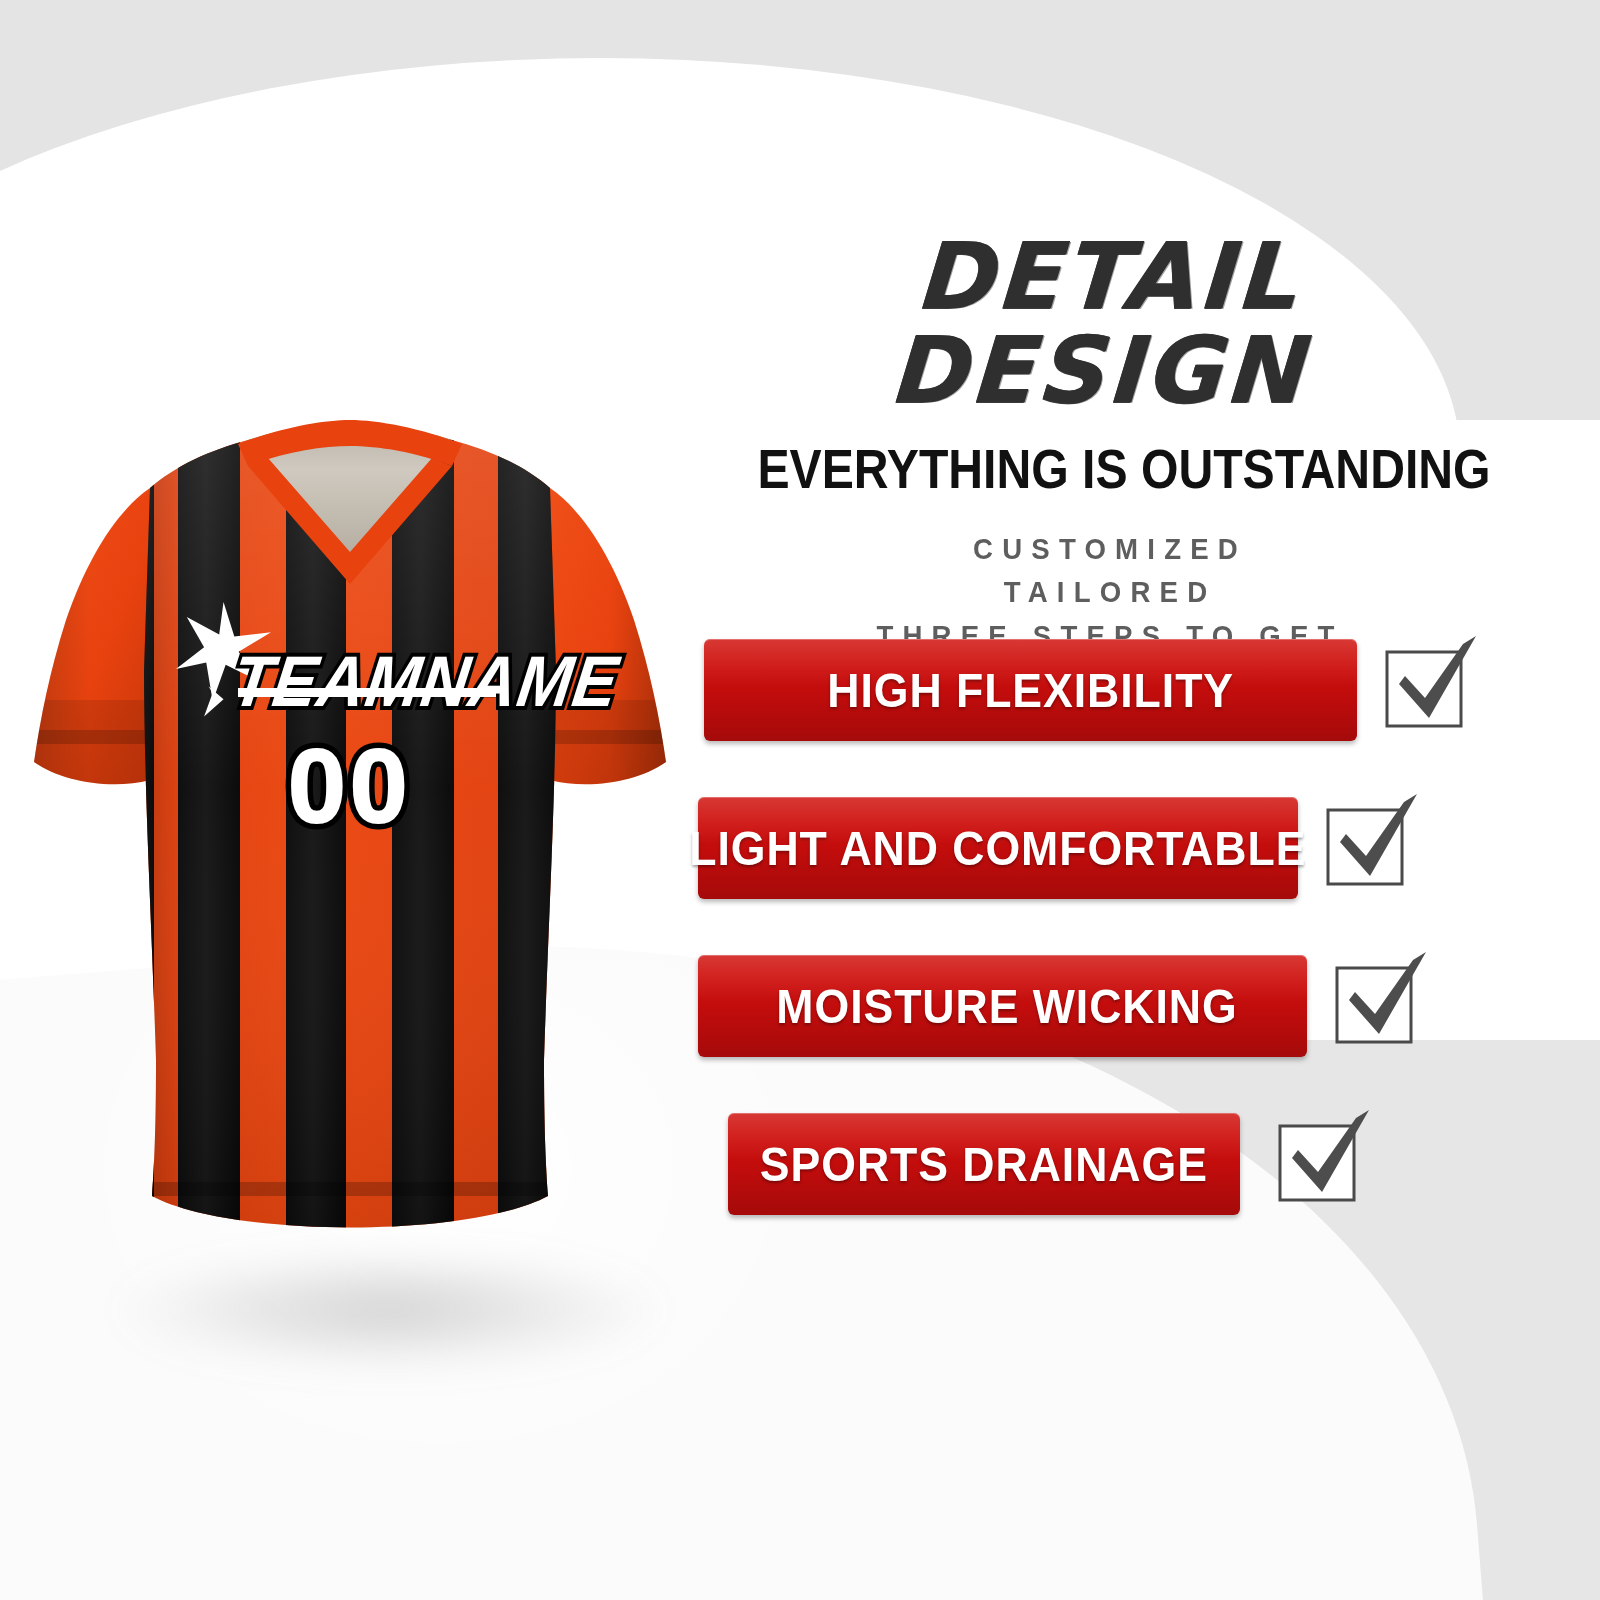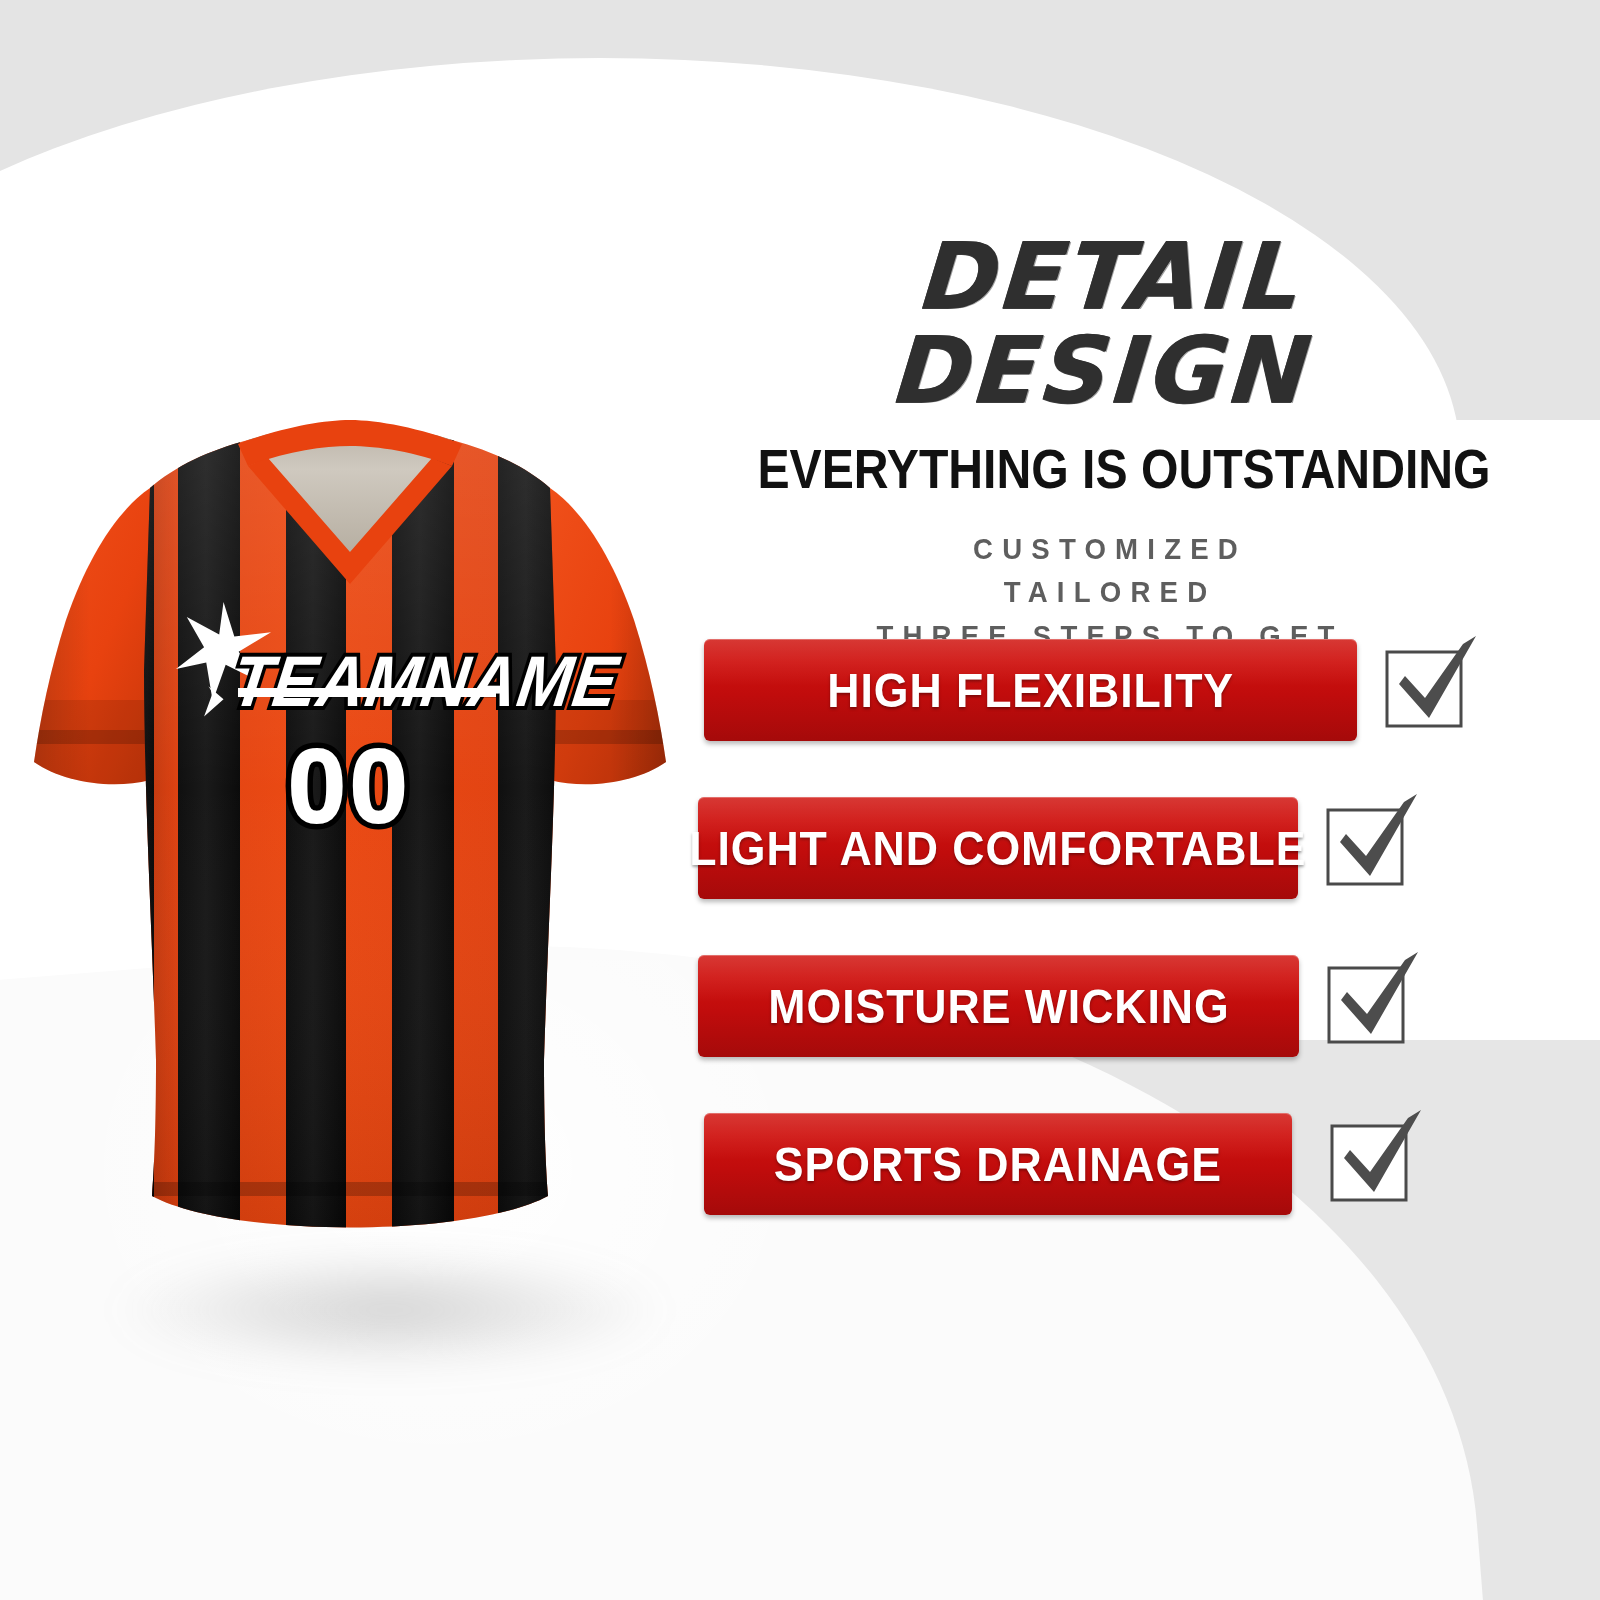--- a/index.html
+++ b/index.html
@@ -123,22 +123,22 @@
     position:relative;z-index:2;
   }
   .check-wrap{
     position:relative;width:104px;height:104px;margin-left:28px;flex:none;
   }
   .check-wrap svg{position:absolute;left:0;top:-16px;}
 
   
   .row-1 .feature-bar{width:653px;margin-left:14px;}
   .row-2 .feature-bar{width:600px;margin-left:8px;text-align:center;}
-  .row-3 .feature-bar{width:601px;margin-left:8px;}
-  .row-4 .feature-bar{width:588px;margin-left:14px;}
+  .row-3 .feature-bar{width:601px;margin-left:8px;padding-left:8px;}
+  .row-4 .feature-bar{width:512px;margin-left:38px;}
   .row-1 .check-wrap{margin-left:18px;}
   .row-2 .check-wrap{margin-left:18px;}
   .row-3 .check-wrap{margin-left:18px;}
   .row-4 .check-wrap{margin-left:28px;}
 </style>
 </head>
 <body>
 
 <div id="stage">
 

